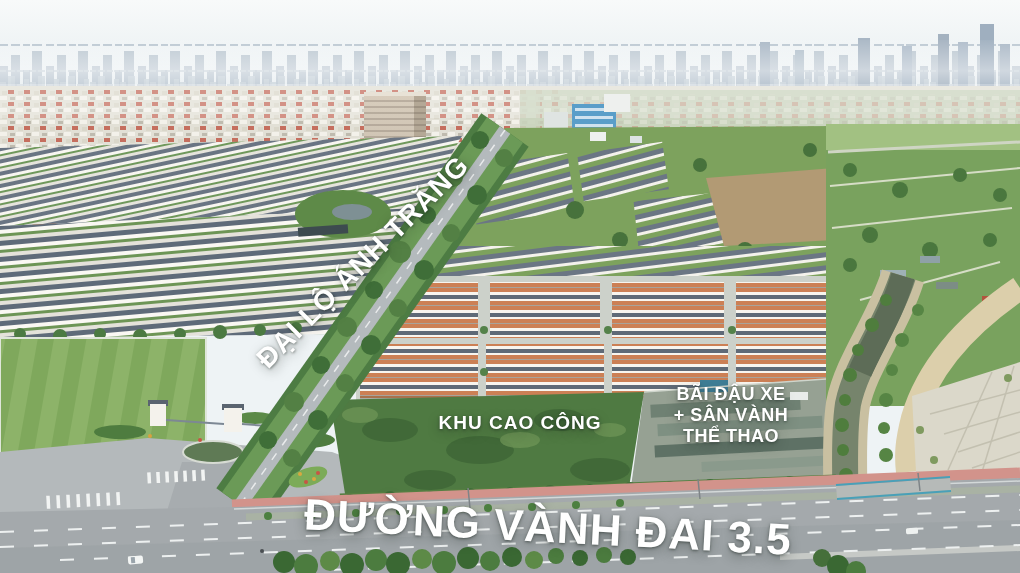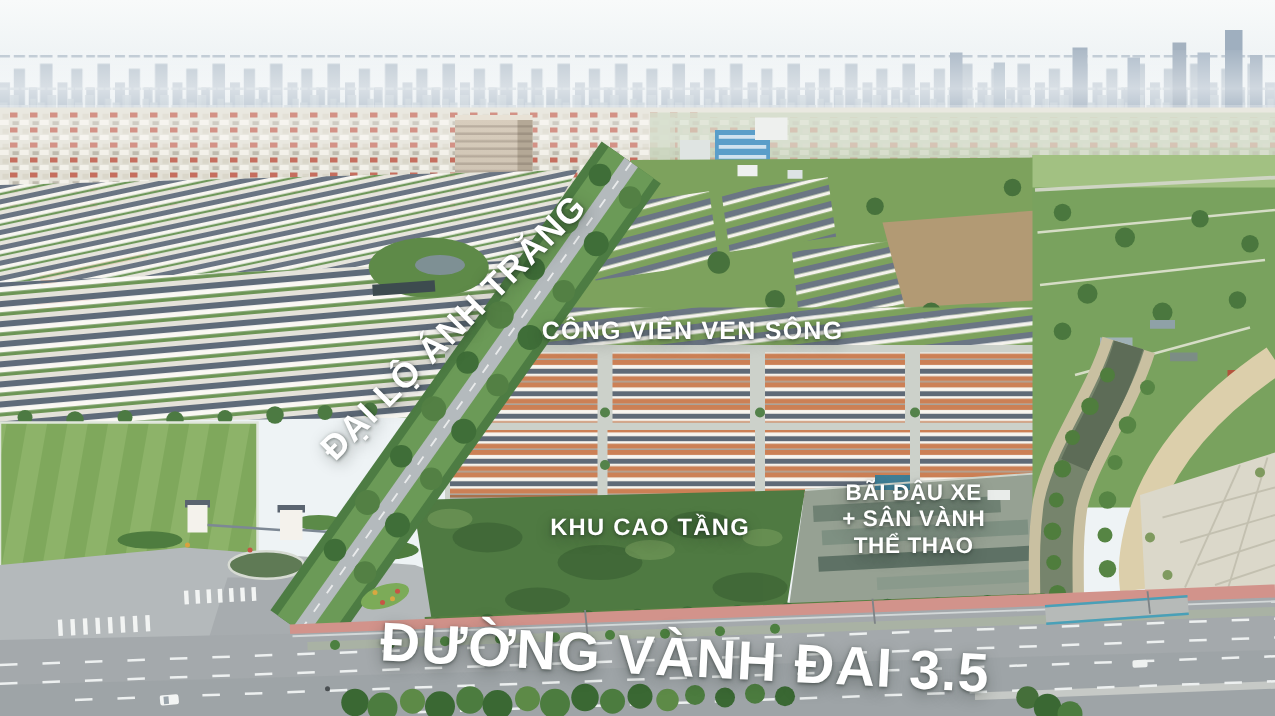--- a/index.html
+++ b/index.html
@@ -435,21 +435,20 @@
       <rect x="131" y="557" width="4" height="6" fill="#9aa4ab"></rect>
     </g>
     <circle cx="262" cy="551" r="2" fill="#4a4f52"></circle>
     <g transform="rotate(-2 912 531)">
       <rect x="906" y="528" width="12" height="6" rx="1.5" fill="#eef1f0"></rect>
     </g>
   </g>
 </svg>
 
 <div class="label lbl-avenue">ĐẠI LỘ ÁNH TRĂNG</div>
-<div class="label lbl-park">CÔNG VIÊN VEN SÔNG</div>
-<div class="label lbl-highrise">KHU CAO TẦNG</div>
+<div class="label lbl-highrise">KHU CAO CÔNG</div>
 <div class="label lbl-parking">
   <div>BÃI ĐẬU XE</div>
   <div>+ SÂN VÀNH</div>
   <div>THỂ THAO</div>
 </div>
 <div class="label lbl-ringroad">ĐƯỜNG VÀNH ĐAI 3.5</div>
 </div>
 
 </body></html>

